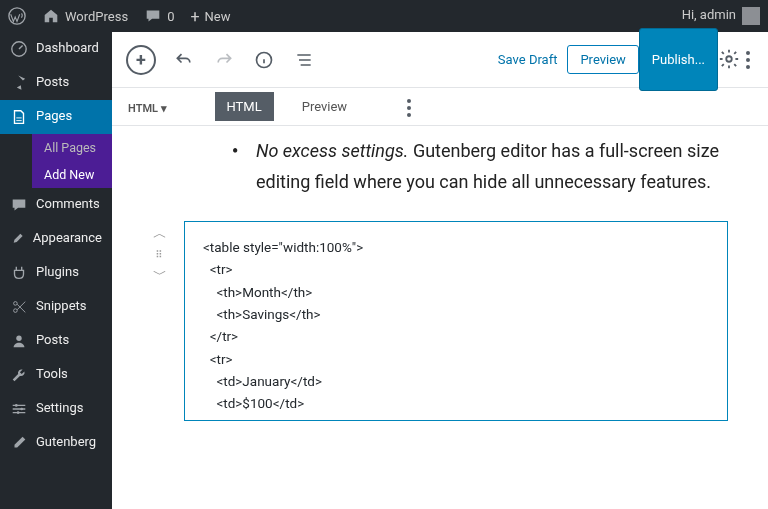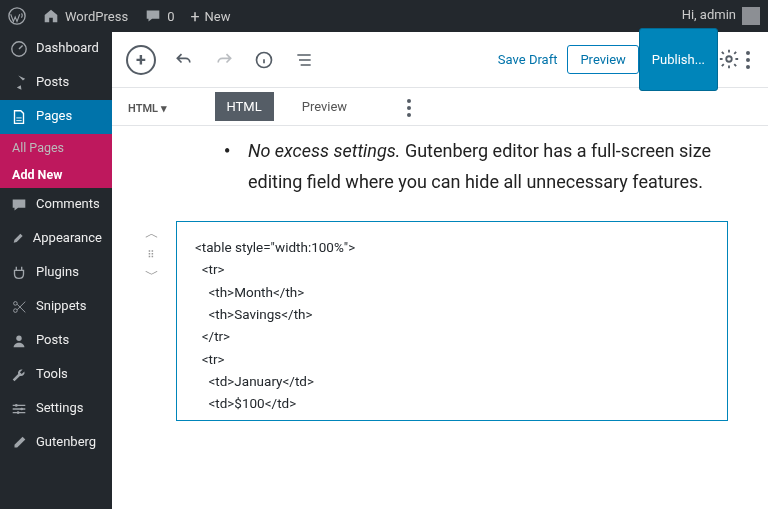--- a/index.html
+++ b/index.html
@@ -7,41 +7,41 @@
 .topbar { height: 32px; background: #23282d; color: #ccc; display: flex; align-items: center; font-size: 13px; }
 .topbar-left { display: flex; align-items: center; flex: 1; }
 .topbar-item { padding: 0 8px; height: 32px; display: flex; align-items: center; gap: 5px; cursor: pointer; }
 .topbar-right { padding-right: 8px; display: flex; align-items: flex-start; gap: 6px; }
 .avatar-box { width: 18px; height: 18px; background: #8c8f94; }
 .layout { display: flex; height: calc(100% - 32px); }
 .sidebar { width: 112px; background: #23282d; color: #eee; font-size: 13px; overflow-y: auto; }
 .sb-item { padding: 8px 10px; display: flex; gap: 8px; cursor: pointer; color: #eee; }
 .sb-item.active { background: #0073aa; color: #fff; position: relative; }
 .sb-item.active::after { content: ""; position: absolute; right: -8px; top: 50%; margin-top: -8px; border: 8px solid transparent; border-left-color: #0073aa; }
-.sb-sub { background: #be185d; padding: 6px 12px; font-size: 12.5px; color: #bbb; cursor: pointer; }
-.sb-sub.current { color: #fff; font-weight: 700; }
+.sb-sub { background: #4c1d95; padding: 6px 12px; font-size: 12.5px; color: #bbb; cursor: pointer; margin-left: 32px; }
+.sb-sub.current { color: #fff; font-weight: 400; }
 .icon { width: 18px; height: 18px; display: inline-flex; align-items: center; justify-content: center; fill: currentColor; color: #a0a5aa; }
 .sb-item.active .icon { color: #fff; }
 .main { flex: 1; background: #fff; display: flex; flex-direction: column; }
 .editor-toolbar { height: 56px; border-bottom: 1px solid #e2e4e7; display: flex; align-items: center; padding: 0 14px; gap: 8px; }
 .tool-left { display: flex; align-items: center; gap: 16px; flex: 1; }
 .tool-right { display: flex; align-items: center; gap: 0; }
 .tbtn { width: 24px; height: 24px; display: flex; align-items: center; justify-content: center; color: #555d66; cursor: pointer; }
 .circ-plus { width: 30px; height: 30px; border: 2px solid #555d66; border-radius: 50%; display: flex; align-items: center; justify-content: center; color: #555d66; cursor: pointer; font-size: 18px; font-weight: bold; }
 .link-btn { color: #0073aa; padding: 6px 10px; font-size: 13px; cursor: pointer; }
 .out-btn { border: 1px solid #007cba; color: #0073aa; background: #fff; padding: 6px 12px; border-radius: 3px; font-size: 13px; cursor: pointer; }
 .primary-btn { background: #0085ba; border: 1px solid #006a95; color: #fff; padding: 23px 12px; border-radius: 3px; font-size: 13px; cursor: pointer; }
 .gear { width: 24px; height: 24px; color: #555d66; cursor: pointer; }
 .dots-v { display: flex; flex-direction: column; gap: 3px; cursor: pointer; padding: 4px; }
 .dots-v span { width: 4px; height: 4px; background: #555d66; border-radius: 50%; }
 .block-tabs { display: flex; align-items: flex-end; padding: 4px 8px; gap: 16px; border-bottom: 1px solid #e2e4e7; }
 .tab-drop { font-size: 11px; font-weight: 600; color: #555; padding: 6px 8px; display: flex; align-items: center; gap: 3px; cursor: pointer; }
 .tab { font-size: 13px; padding: 7px 12px; color: #555; cursor: pointer; }
 .tab.active { background: #555d66; color: #fff; }
-.content { flex: 1; overflow-y: auto; padding: 0 40px 20px 28px; position: relative; }
+.content { flex: 1; overflow-y: auto; padding: 0 40px 20px 36px; position: relative; }
 .bullet-text { font-family: Georgia, serif; font-size: 18px; color: #222; line-height: 1.7; margin: 10px 0 24px 108px; position: relative; }
 .bullet-text::before { content: "•"; position: absolute; left: -24px; top: 0; font-size: 18px; }
 .bullet-text em { font-style: italic; }
 .html-block-row { display: flex; gap: 12px; }
 .arrow-col { width: 24px; display: flex; flex-direction: column; align-items: center; gap: 6px; color: #999; font-size: 14px; padding-top: 4px; }
 .arrow-col .drag { font-size: 10px; letter-spacing: 2px; }
 .html-block { flex: 1; border: 1.5px solid #0085ba; background: #fff; padding: 14px 18px; font-family: Menlo, Consolas, monospace; font-size: 13.5px; color: #23282d; line-height: 1.65; position: relative; overflow-y: auto; height: 200px; }
 .html-block::-webkit-scrollbar { width: 16px; }
 .html-block::-webkit-scrollbar-track { background: #f1f1f1; }
 .html-block::-webkit-scrollbar-thumb { background: #c1c1c1; }

